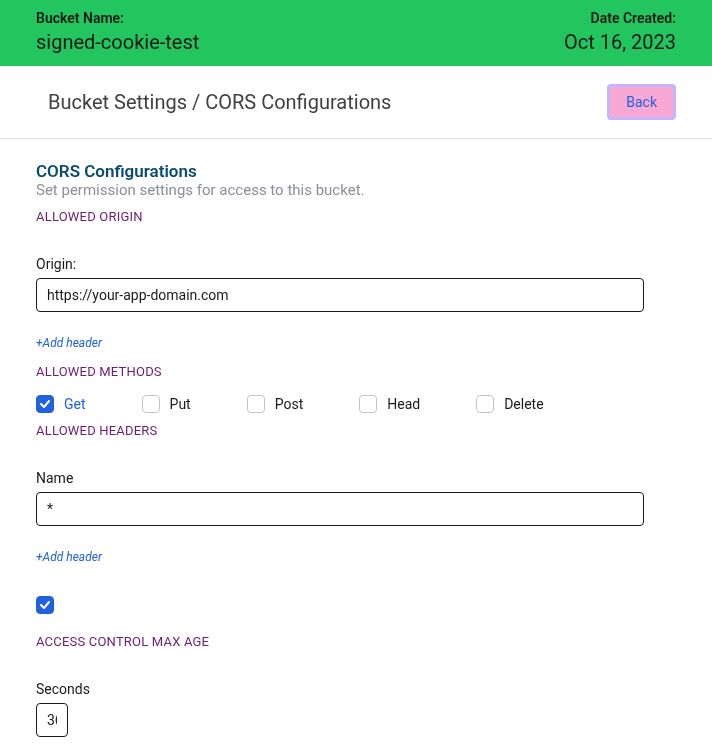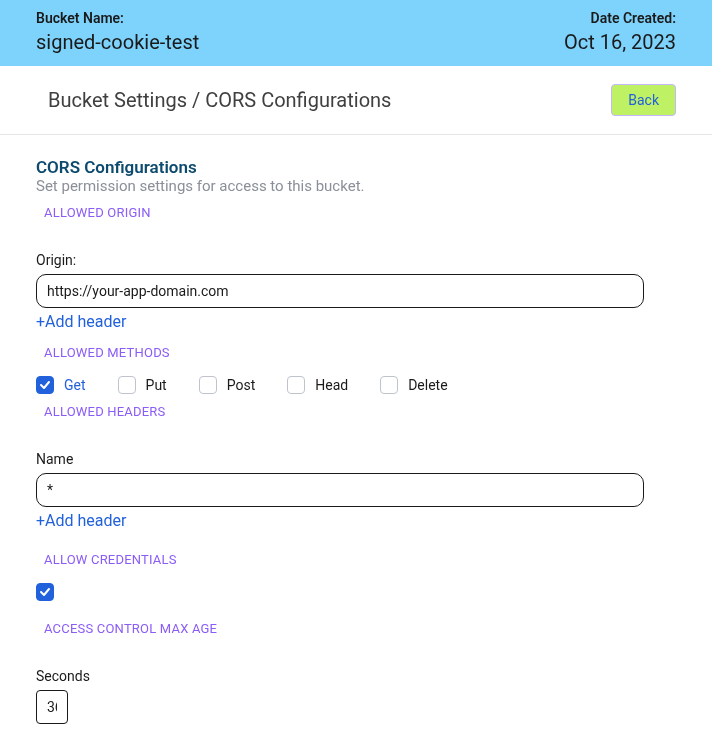--- a/index.html
+++ b/index.html
@@ -8,21 +8,21 @@
       padding: 0;
     }
     body {
       font-family: -apple-system, BlinkMacSystemFont, "Segoe UI", Roboto, Helvetica, Arial, sans-serif;
       font-size: 14px;
       color: #1a1a1a;
       background: #fff;
       width: 712px;
     }
     .top-bar {
-      background: #7dd3fc;
+      background: #22c55e;
       padding: 10px 36px 12px 36px;
       display: flex;
       justify-content: space-between;
     }
     .top-bar .left, .top-bar .right {
       display: flex;
       flex-direction: column;
       gap: 4px;
     }
     .top-bar .right {
@@ -53,84 +53,83 @@
     .btn {
       border-radius: 4px;
       font-size: 14px;
       padding: 7px 16px;
       cursor: pointer;
       border: 1px solid transparent;
       background: none;
       font-family: inherit;
     }
     .btn-outline {
-      border: 1px solid #c4b5fd;
+      border: 3px solid #c4b5fd;
       color: #2261dc;
-      background: #bef264;
+      background: #f9a8d4;
     }
     .content {
       padding: 22px 36px 24px 36px;
     }
     .section-title {
       font-size: 17px;
       font-weight: 600;
       color: #0c4a6e;
       margin-bottom: 0;
     }
     .section-desc {
       font-size: 15px;
       color: #8a8f98;
       margin-bottom: 10px;
     }
     .group-label {
       font-size: 13px;
-      color: #8b5cf6;
+      color: #701a75;
       letter-spacing: 0.2px;
       margin-bottom: 14px;
       margin-top: 6px;
       text-transform: uppercase;
-      margin-left: 8px;
     }
     .field-label {
       font-size: 14px;
       color: #1a1a1a;
       margin-bottom: 6px;
       display: block;
     }
     .text-input {
       width: 100%;
       border: 1px solid #1a1a1a;
       border-radius: 4px;
       padding: 8px 10px;
       font-size: 14px;
       font-family: inherit;
       color: #1a1a1a;
       background: #fff;
     }
     .text-input.full {
       width: 608px;
       max-width: 100%;
-      border-radius: 10px;
     }
     .text-input.small {
       width: 32px;
       text-align: left;
     }
     .add-link {
       color: #2261dc;
-      font-size: 16px;
+      font-size: 12px;
       display: inline-block;
-      margin-top: 4px;
+      margin-top: 24px;
       margin-bottom: 8px;
       cursor: pointer;
       text-decoration: none;
+      font-style: italic;
     }
     .methods-row {
       display: flex;
-      gap: 32px;
+      gap: 56px;
       align-items: center;
       margin-bottom: 10px;
       margin-top: 16px;
     }
     .cb-wrap {
       display: flex;
       align-items: center;
       gap: 10px;
       cursor: pointer;
     }
@@ -245,21 +244,20 @@
 
   <div class="spacer-md"></div>
 
   <label class="field-label">Name</label>
   <input type="text" class="text-input full" value="*" style="">
 
   <a class="add-link">+Add header</a>
 
   <div class="spacer-sm"></div>
 
-  <div class="group-label">ALLOW CREDENTIALS</div>
 
   <div class="credentials-block">
     <div class="cb-wrap">
       <span class="cb checked">
         <svg viewBox="0 0 12 12">
             <path d="M2 6 L5 9 L10 3" stroke="#fff" stroke-width="2" fill="none" stroke-linecap="round" stroke-linejoin="round"></path>
           </svg>
       </span>
     </div>
   </div>

